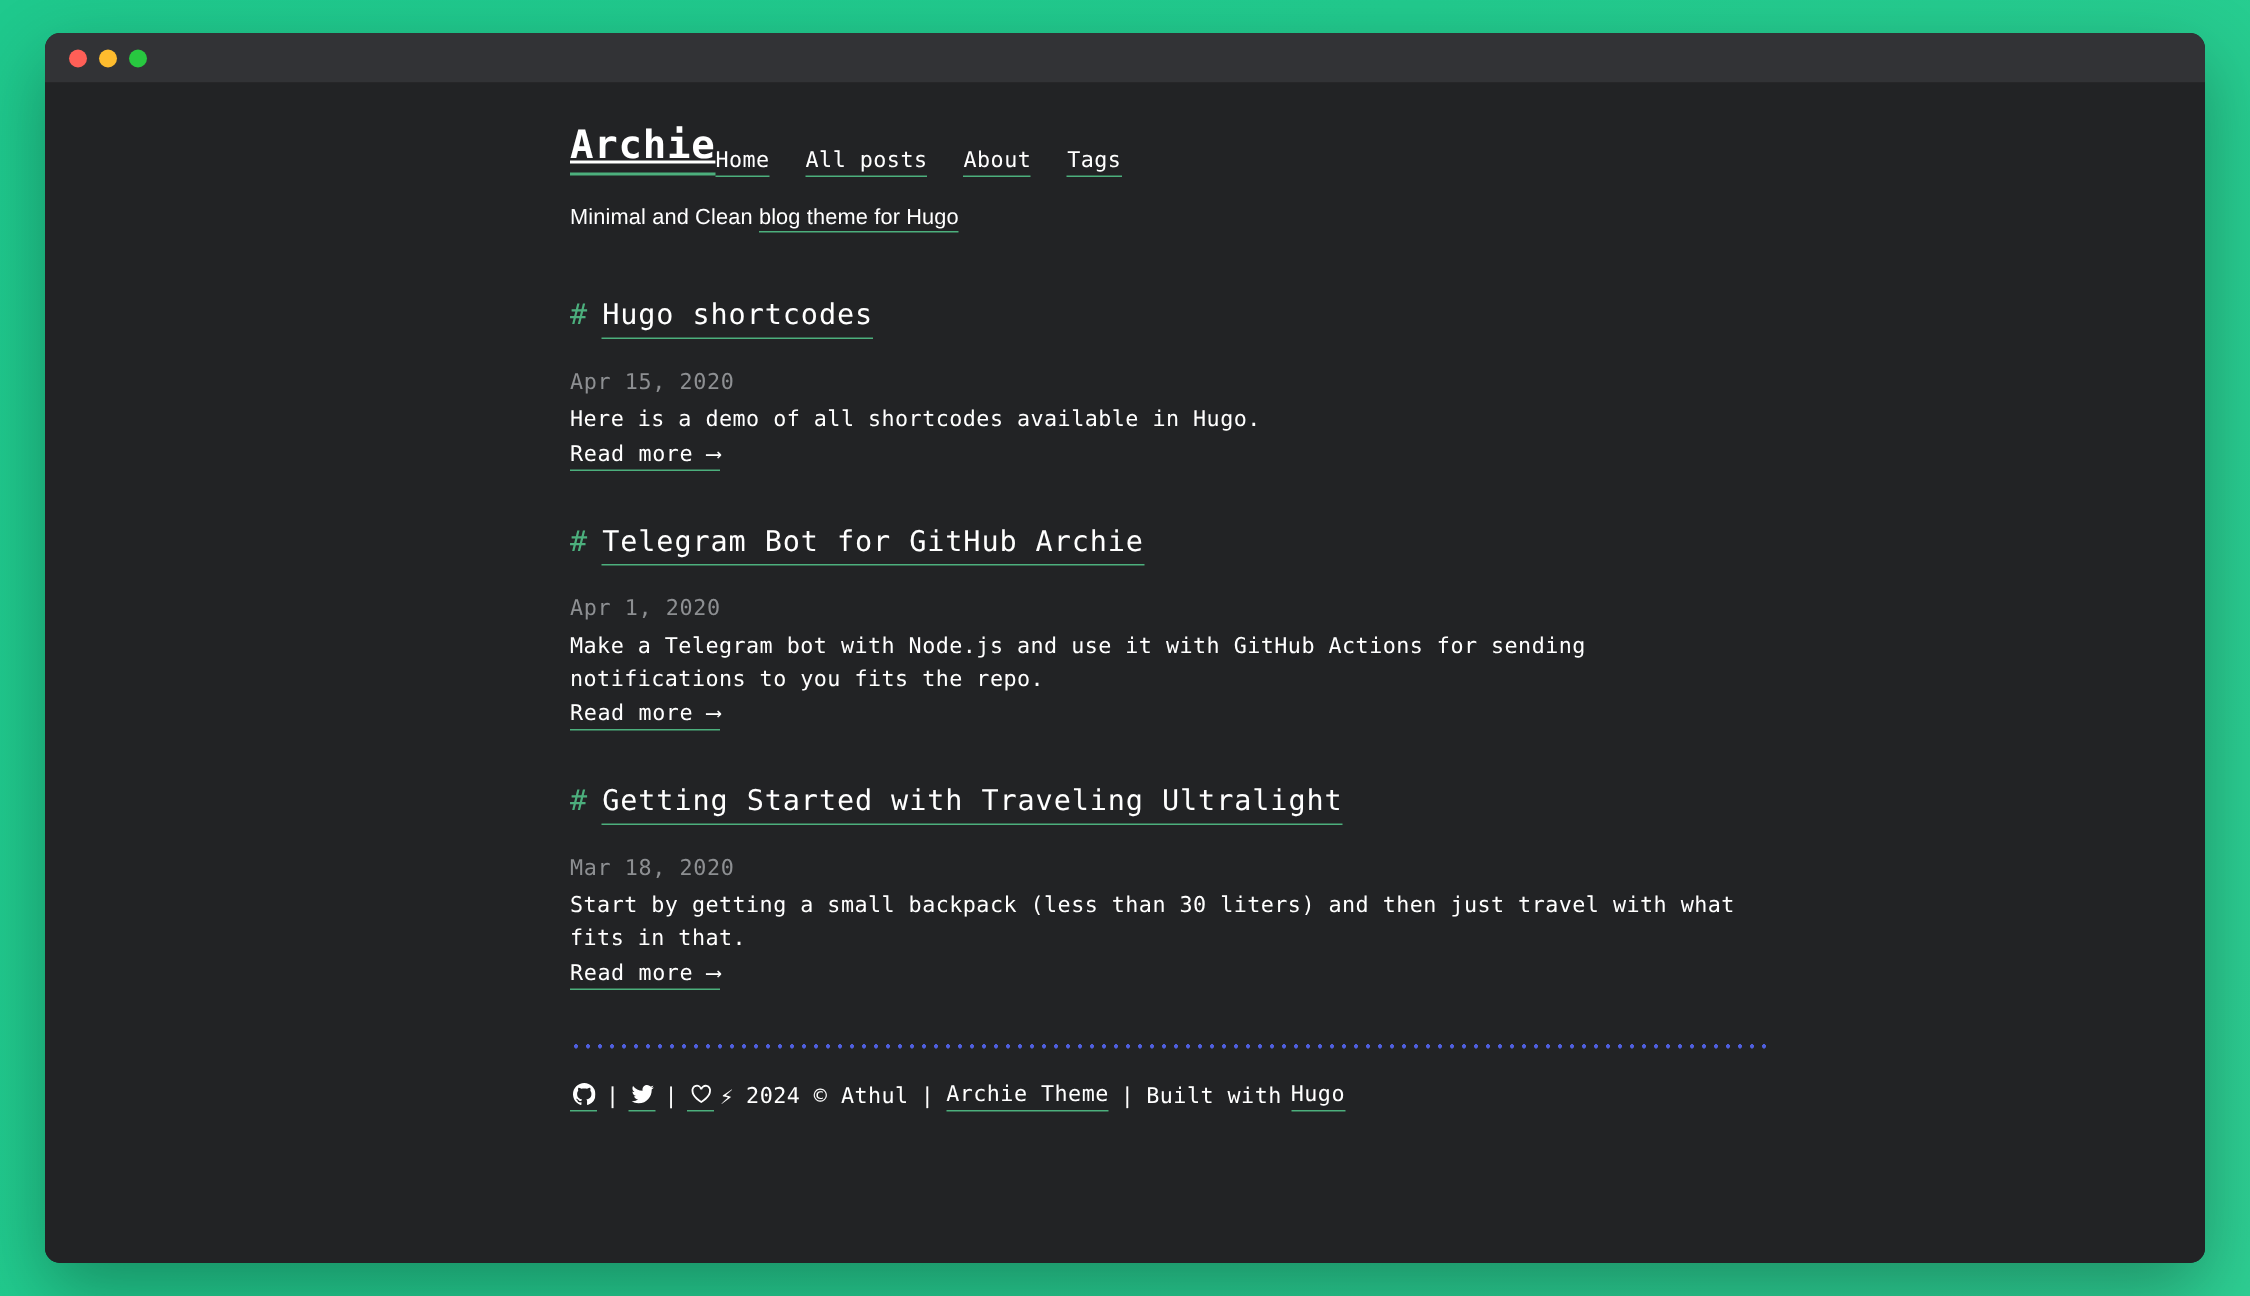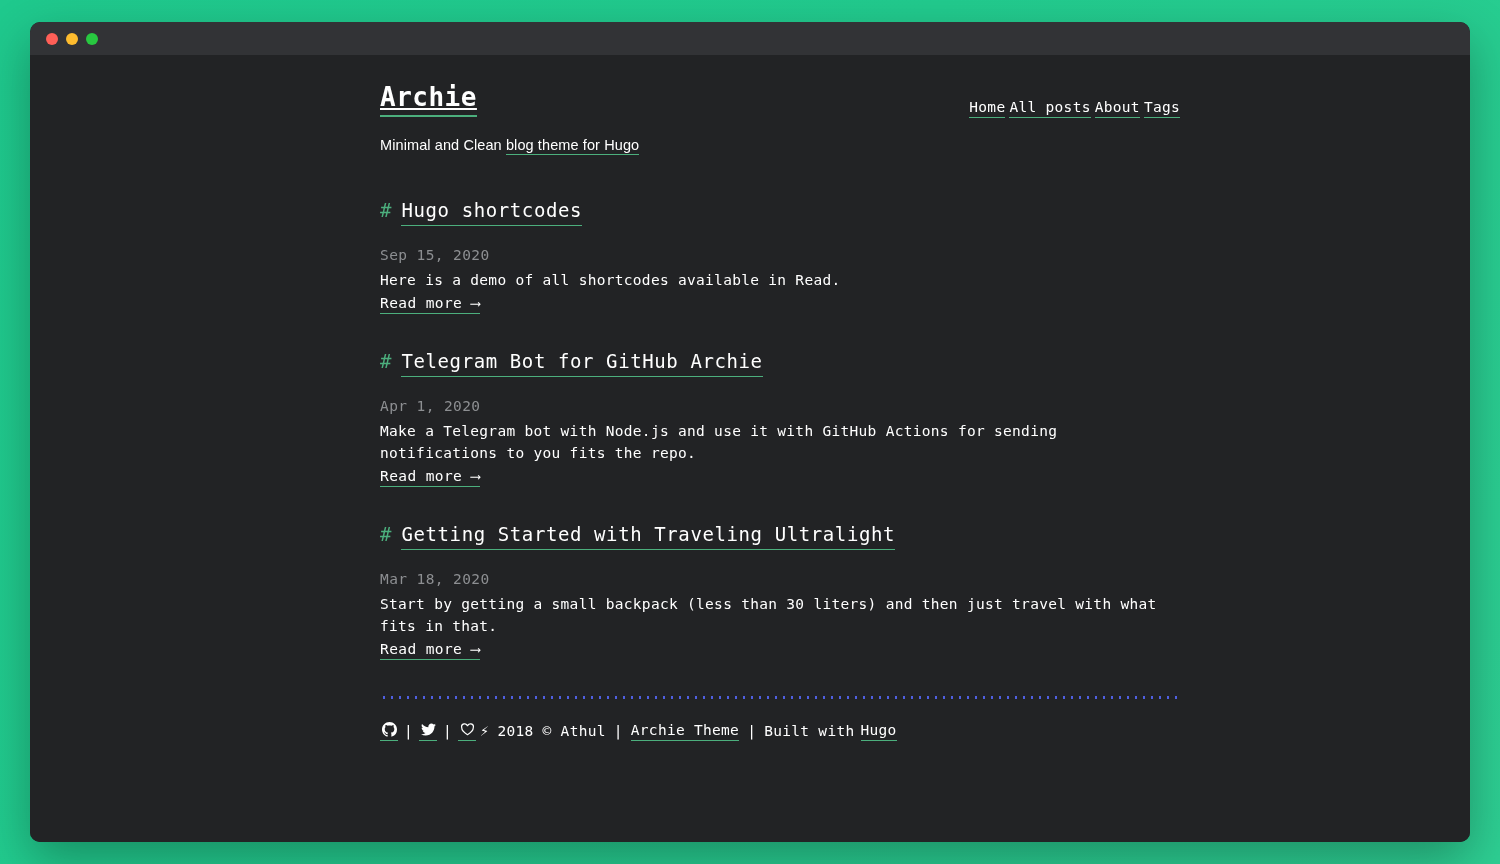--- a/index.html
+++ b/index.html
@@ -57,36 +57,35 @@
     position: absolute;
     left: 350px;
     top: 0;
     width: 800px;
   }
 
   
   .site-header {
     display: flex;
     align-items: flex-start;
-    justify-content: space-between;
     padding-top: 28px;
   }
   .site-title {
     font-size: 26px;
     font-weight: bold;
     color: #ffffff;
     letter-spacing: 0.5px;
     border-bottom: 2px solid #4caf7d;
     padding-bottom: 3px;
     display: inline-block;
     line-height: 1.1;
   }
   .nav {
     display: flex;
-    gap: 4px;
+    gap: 24px;
     padding-top: 16px;
   }
   .nav a {
     color: #ffffff;
     font-size: 14.5px;
     text-decoration: none;
     border-bottom: 1.5px solid #4caf7d;
     padding-bottom: 2px;
     letter-spacing: 0.3px;
   }
@@ -243,22 +242,22 @@
         <span>Minimal and Clean </span><a class="link" href="#">blog theme for Hugo</a>
       </div>
 
       <div class="posts">
 
         <div class="post">
           <div class="post-title-row">
             <span class="hash">#</span>
             <a class="post-title" href="#">Hugo shortcodes</a>
           </div>
-          <div class="post-date">Sep 15, 2020</div>
-          <div class="post-summary">Here is a demo of all shortcodes available in Read.</div>
+          <div class="post-date">Apr 15, 2020</div>
+          <div class="post-summary">Here is a demo of all shortcodes available in Hugo.</div>
           <a class="read-more" href="#">Read more ⟶</a>
         </div>
 
         <div class="post">
           <div class="post-title-row">
             <span class="hash">#</span>
             <a class="post-title" href="#">Telegram Bot for GitHub Archie</a>
           </div>
           <div class="post-date">Apr 1, 2020</div>
           <div class="post-summary">Make a Telegram bot with Node.js and use it with GitHub Actions for sending notifications to you fits the repo.</div>
@@ -294,21 +293,21 @@
             </svg>
           </a>
           <span class="sep">|</span>
           <a class="social-icon" href="#">
             <svg width="15" height="15" viewBox="0 0 16 16" fill="none" stroke="#ffffff" stroke-width="1.3" aria-hidden="true">
               <path d="M8 13.5S1.8 9.9 1.8 5.9A3.1 3.1 0 0 1 8 4.4a3.1 3.1 0 0 1 6.2 1.5c0 4-6.2 7.6-6.2 7.6z"></path>
             </svg>
           </a>
         </span>
         <span class="bolt">⚡</span>
-        <span>2018 © Athul</span>
+        <span>2024 © Athul</span>
         <span class="pipe">|</span>
         <a class="ul" href="#">Archie Theme</a>
         <span class="pipe">|</span>
         <span>Built with</span>
         <span style="width:6px"></span>
         <a class="ul" href="#">Hugo</a>
       </div>
 
     </div>
   </div>

